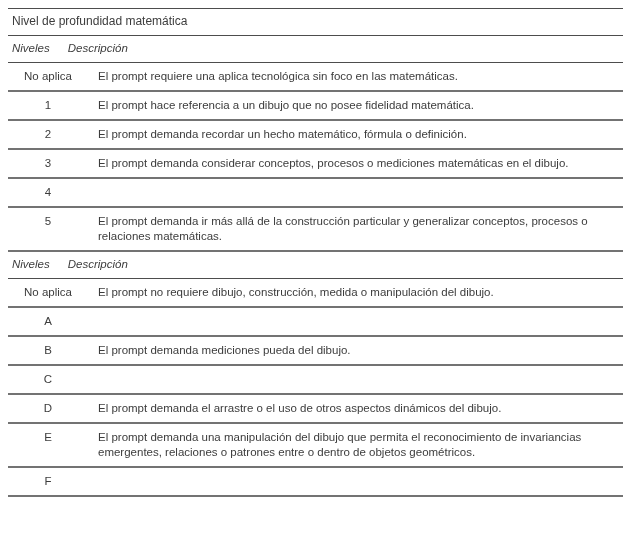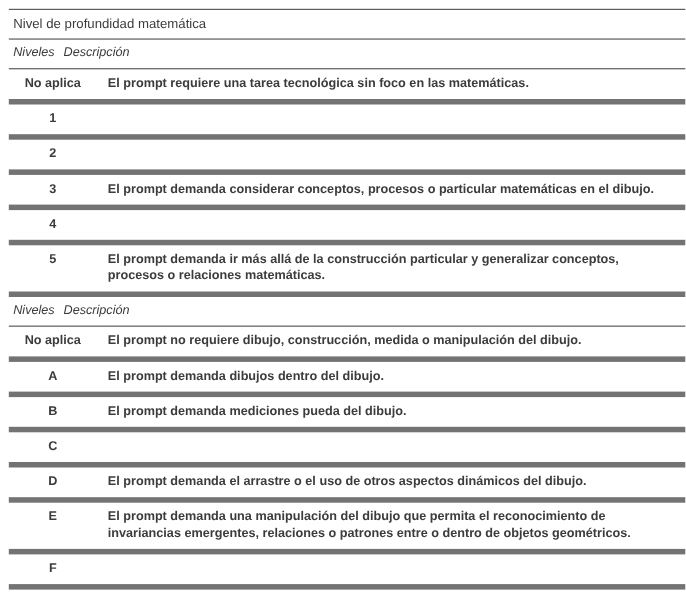--- a/index.html
+++ b/index.html
@@ -22,65 +22,66 @@
   }
   .section-title {
     font-size: 12px;
     line-height: 15px;
     padding: 5px 4px 6px 4px;
     border-bottom: 1px solid #4d4d4d;
   }
   .header-row {
     display: flex;
     align-items: baseline;
-    gap: 8px;
+    gap: 18px;
     font-style: italic;
     font-size: 11.5px;
     line-height: 15px;
     padding: 5px 4px 6px 4px;
     border-bottom: 1px solid #4d4d4d;
   }
   .row {
     display: grid;
     grid-template-columns: 80px 1fr;
-    border-bottom: 5px solid #737373;
+    border-bottom: 2px solid #737373;
     font-size: 11.5px;
     line-height: 15px;
-    font-weight: bold;
   }
   .cell { padding: 6px 0; }
   .cell.level { text-align: center; padding-left: 2px; padding-right: 2px; }
   .cell.desc  { padding-left: 10px; padding-right: 8px; }
 </style>
 </head>
 <body>
 
 <div class="page">
   <div class="doc-tables">
 
     <div class="section-title">Nivel de profundidad matemática</div>
 
     <div class="header-row">
       <span>Niveles</span>
       <span>Descripción</span>
     </div>
 
     <div class="row">
       <div class="cell level">No aplica</div>
-      <div class="cell desc">El prompt requiere una tarea tecnológica sin foco en las matemáticas.</div>
+      <div class="cell desc">El prompt requiere una aplica tecnológica sin foco en las matemáticas.</div>
     </div>
     <div class="row">
       <div class="cell level">1</div>
+      <div class="cell desc">El prompt hace referencia a un dibujo que no posee fidelidad matemática.</div>
     </div>
     <div class="row">
       <div class="cell level">2</div>
+      <div class="cell desc">El prompt demanda recordar un hecho matemático, fórmula o definición.</div>
     </div>
     <div class="row">
       <div class="cell level">3</div>
-      <div class="cell desc">El prompt demanda considerar conceptos, procesos o particular matemáticas en el dibujo.</div>
+      <div class="cell desc">El prompt demanda considerar conceptos, procesos o mediciones matemáticas en el dibujo.</div>
     </div>
     <div class="row">
       <div class="cell level">4</div>
     </div>
     <div class="row">
       <div class="cell level">5</div>
       <div class="cell desc">El prompt demanda ir más allá de la construcción particular y generalizar conceptos, procesos o relaciones matemáticas.</div>
     </div>
 
 
@@ -88,21 +89,20 @@
       <span>Niveles</span>
       <span>Descripción</span>
     </div>
 
     <div class="row">
       <div class="cell level">No aplica</div>
       <div class="cell desc">El prompt no requiere dibujo, construcción, medida o manipulación del dibujo.</div>
     </div>
     <div class="row">
       <div class="cell level">A</div>
-      <div class="cell desc">El prompt demanda dibujos dentro del dibujo.</div>
     </div>
     <div class="row">
       <div class="cell level">B</div>
       <div class="cell desc">El prompt demanda mediciones pueda del dibujo.</div>
     </div>
     <div class="row">
       <div class="cell level">C</div>
     </div>
     <div class="row">
       <div class="cell level">D</div>

